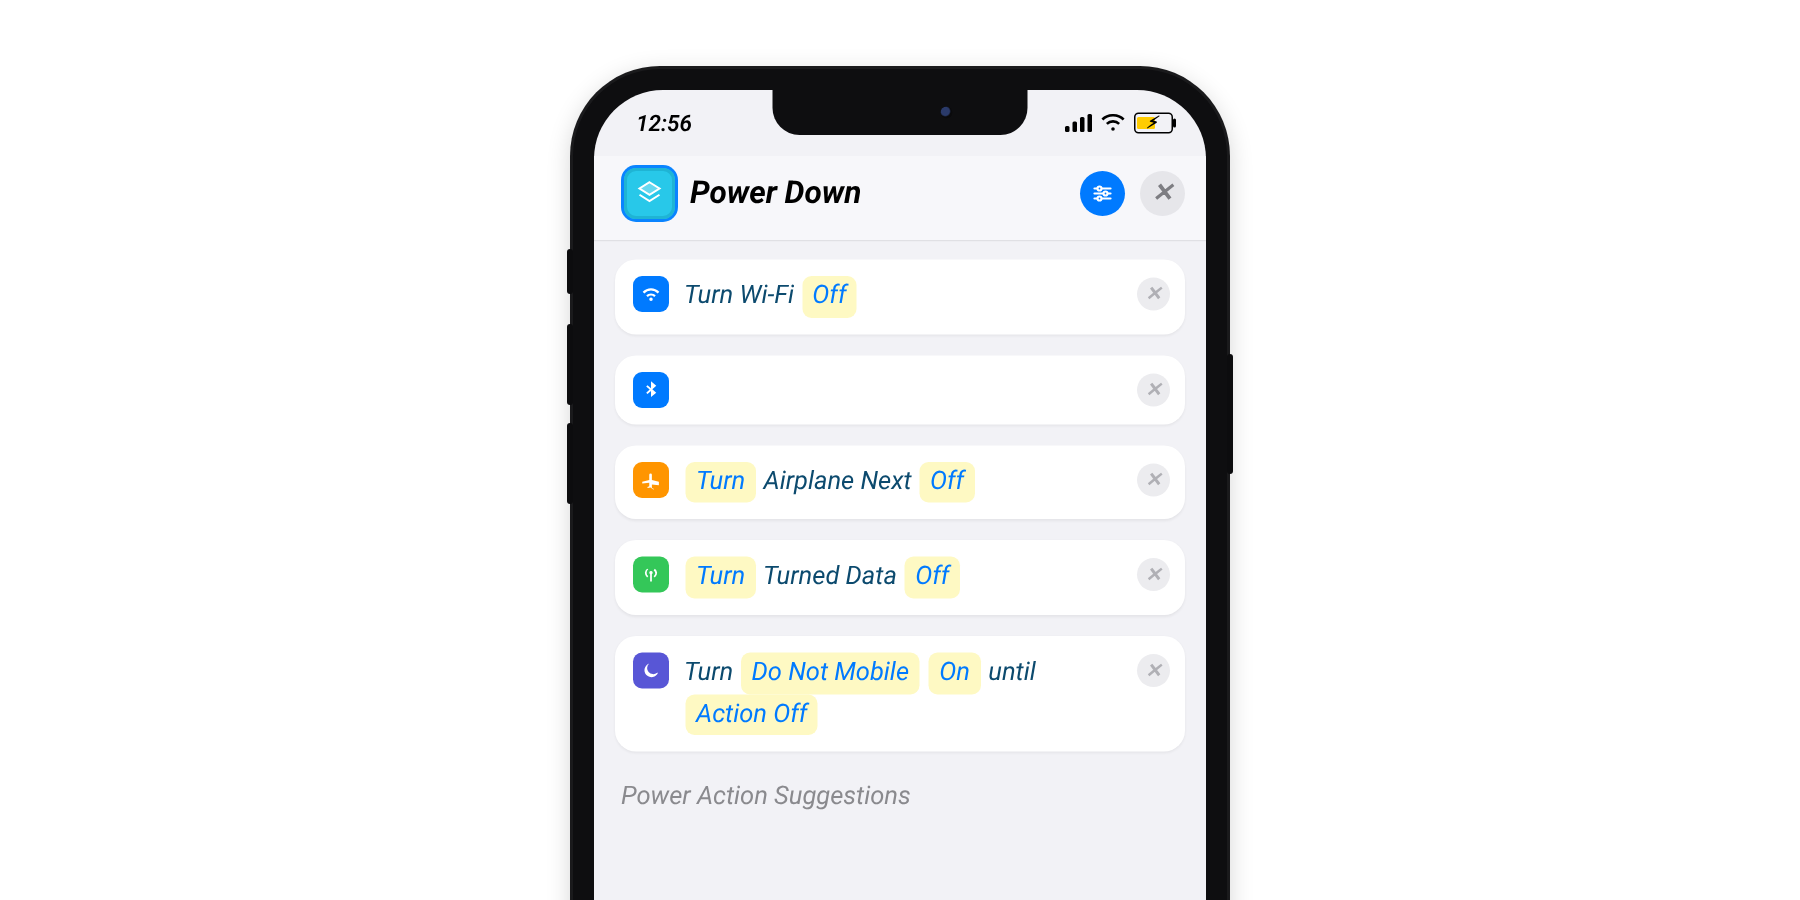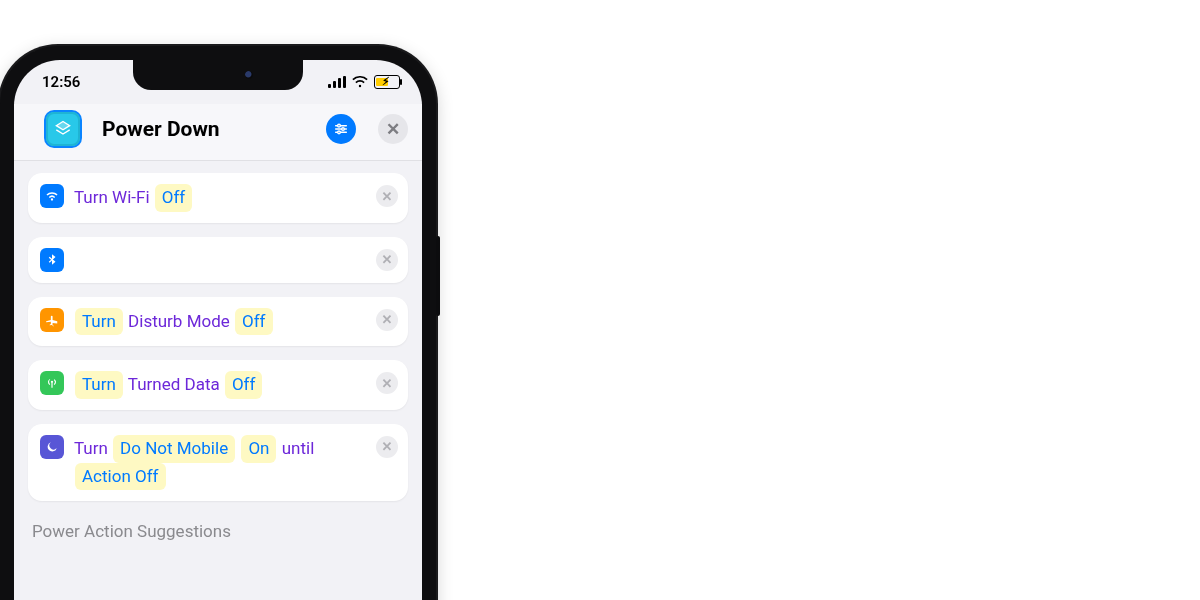--- a/index.html
+++ b/index.html
@@ -9,20 +9,22 @@
     height: 600px;
     background: #fff;
     font-family: -apple-system, BlinkMacSystemFont, "Segoe UI", Roboto, Helvetica, Arial, sans-serif;
     overflow: hidden;
   }
   .stage {
     width: 1200px;
     height: 422px;
     display: flex;
     align-items: flex-start;
+    justify-content: center;
+    font-style: italic;
   }
   
   .phone {
     margin-top: 46px;
     width: 408px;
     height: 800px;
     background: #0e0e10;
     border-radius: 58px;
     padding: 14px;
     position: relative;
@@ -113,22 +115,22 @@
     display:flex;align-items:center;
   }
   .batt::after{content:"";position:absolute;right:-3px;top:3px;width:2px;height:6px;background:#000;border-radius:1px}
   .batt .fill{height:8px;margin:1px;border-radius:1px;background:#ffcc00;width:12px}
   .batt .bolt{position:absolute;left:7px;top:-1px;color:#000;font-size:11px;line-height:14px;font-weight:700}
 
   
   .hdr {
     display: flex;
     align-items: center;
-    gap: 22px;
-    padding: 8px 14px 14px 32px;
+    gap: 10px;
+    padding: 8px 14px 14px 20px;
     border-bottom: 1px solid #e0e0e4;
     background: #f7f7fa;
   }
   .hdr .shortcut-icon {
     width: 34px; height: 34px; border-radius: 8px;
     background: #28c8e9;
     display:flex;align-items:center;justify-content:center;
     box-shadow: 0 0 0 2px #1fb4d4 inset, 0 0 0 2px #0a84ff;
   }
   .hdr .shortcut-icon svg{display:block}
@@ -176,21 +178,21 @@
     padding-right:28px;
   }
   .tok{
     color:#007aff;
     background:#fef9c3;
     border-radius:6px;
     padding:1px 7px 2px;
     margin:0 1px;
     display:inline-block;
   }
-  .plain{color:#6d28d9}
+  .plain{color:#0c4a6e}
   .card .del{
     position:absolute; right:10px; top:12px;
     width:22px;height:22px;border-radius:50%;
     background:#ececef;color:#b0b0b5;
     display:flex;align-items:center;justify-content:center;
     font-size:13px;font-weight:700;
   }
   .suggestions{
     color:#8a8a8e;
     font-size:17px;
@@ -274,21 +276,21 @@
             <div class="del">
               <span>✕</span>
             </div>
           </div>
           <div class="card">
             <div class="icon ic-orange">
               <svg width="14" height="14" viewBox="0 0 24 24">
                 <path fill="#fff" d="M21 14l-8-2V6a1.5 1.5 0 00-3 0v6l-8 2v2l8-1v4l-2 1v1l3.5-.5L15 23v-1l-2-1v-4l8 1v-2z"></path>
               </svg>
             </div>
-            <div class="body"><span class="tok">Turn</span> <span class="plain">Disturb Mode</span> <span class="tok">Off</span> </div>
+            <div class="body"><span class="tok">Turn</span> <span class="plain">Airplane Next</span> <span class="tok">Off</span> </div>
             <div class="del">
               <span>✕</span>
             </div>
           </div>
           <div class="card">
             <div class="icon ic-green">
               <svg width="14" height="14" viewBox="0 0 24 24">
                 <path fill="#fff" d="M12 8a2 2 0 00-1 3.7V20h2v-8.3A2 2 0 0012 8zM7.5 5.5A7 7 0 005 10a7 7 0 002.5 5.4l1.4-1.4A5 5 0 017 10a5 5 0 011.9-3.9L7.5 5.5zm9 0L15 7a5 5 0 011.9 3.9A5 5 0 0115 14l1.4 1.4A7 7 0 0019 10a7 7 0 00-2.5-4.5z"></path>
               </svg>
             </div>

